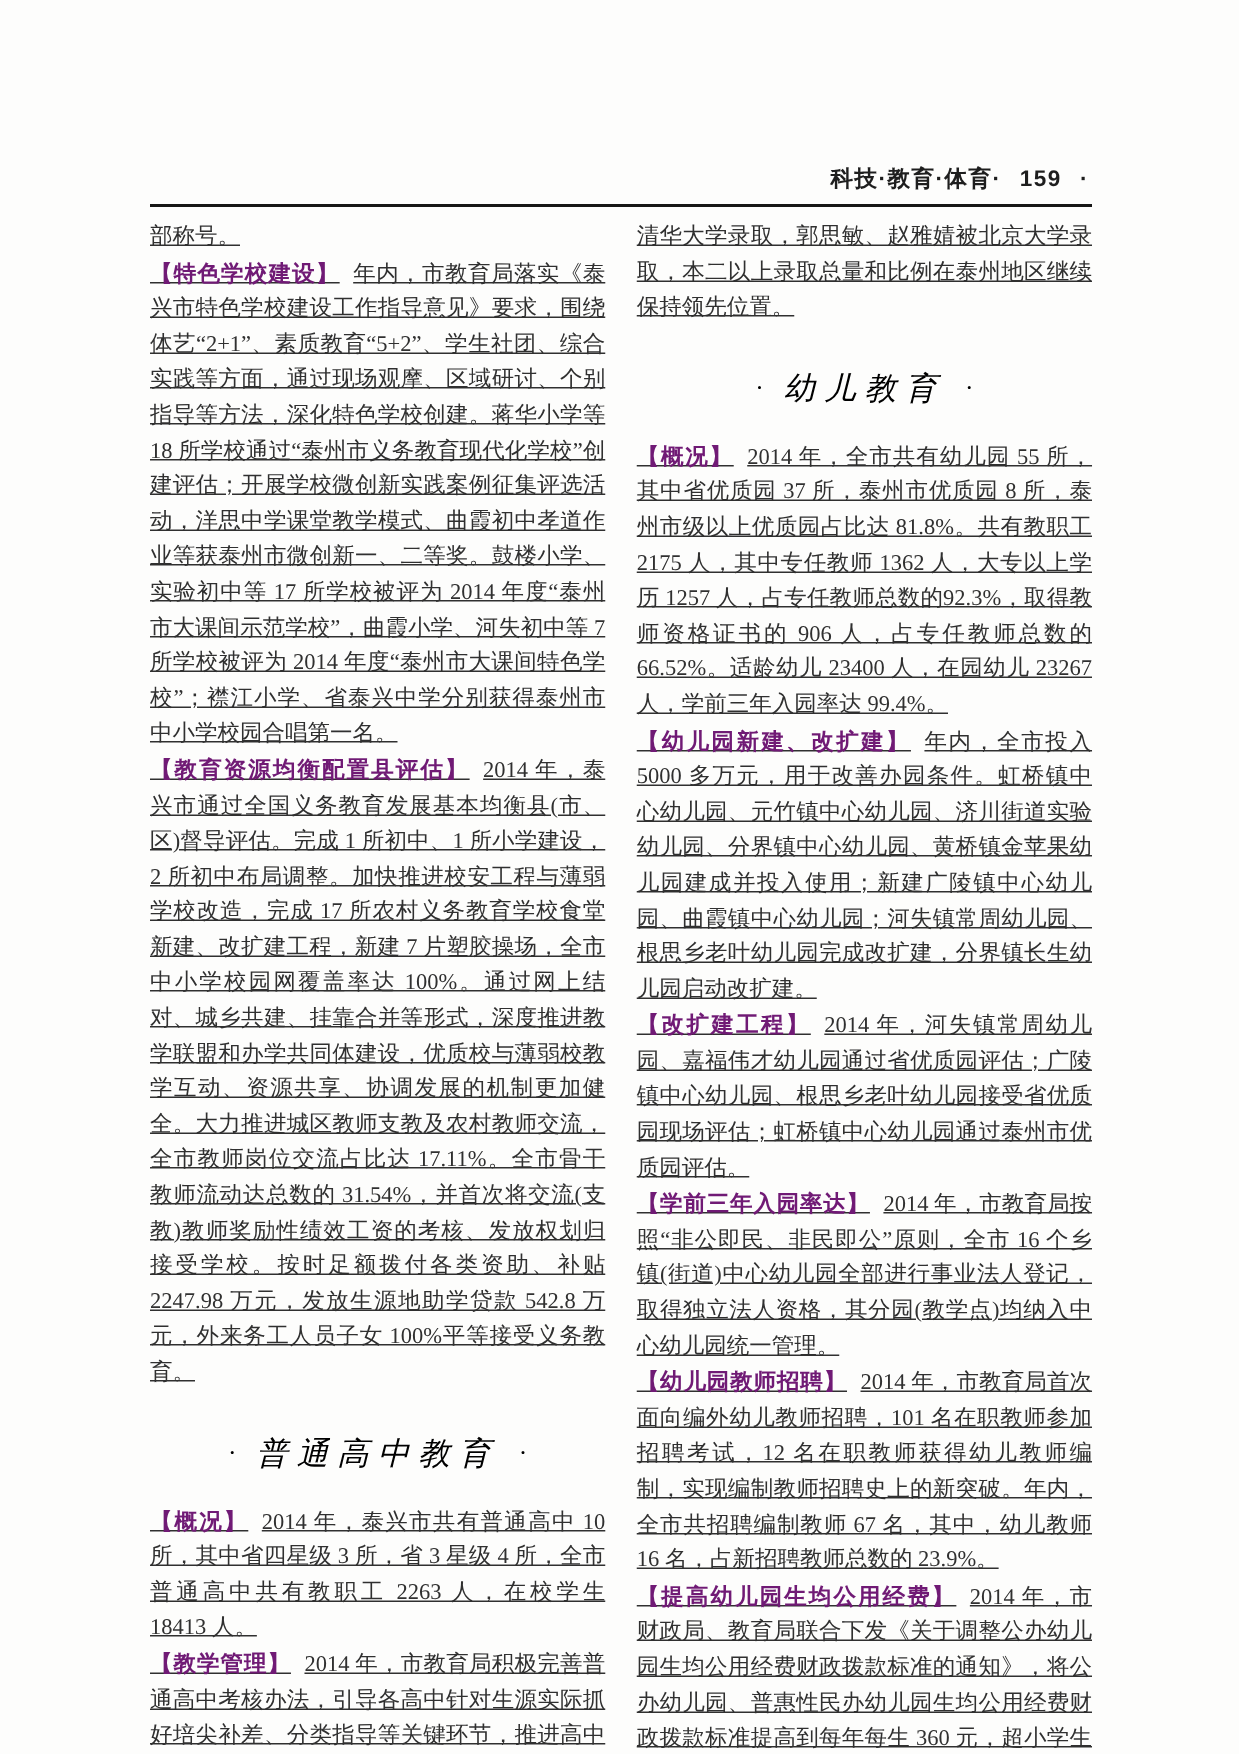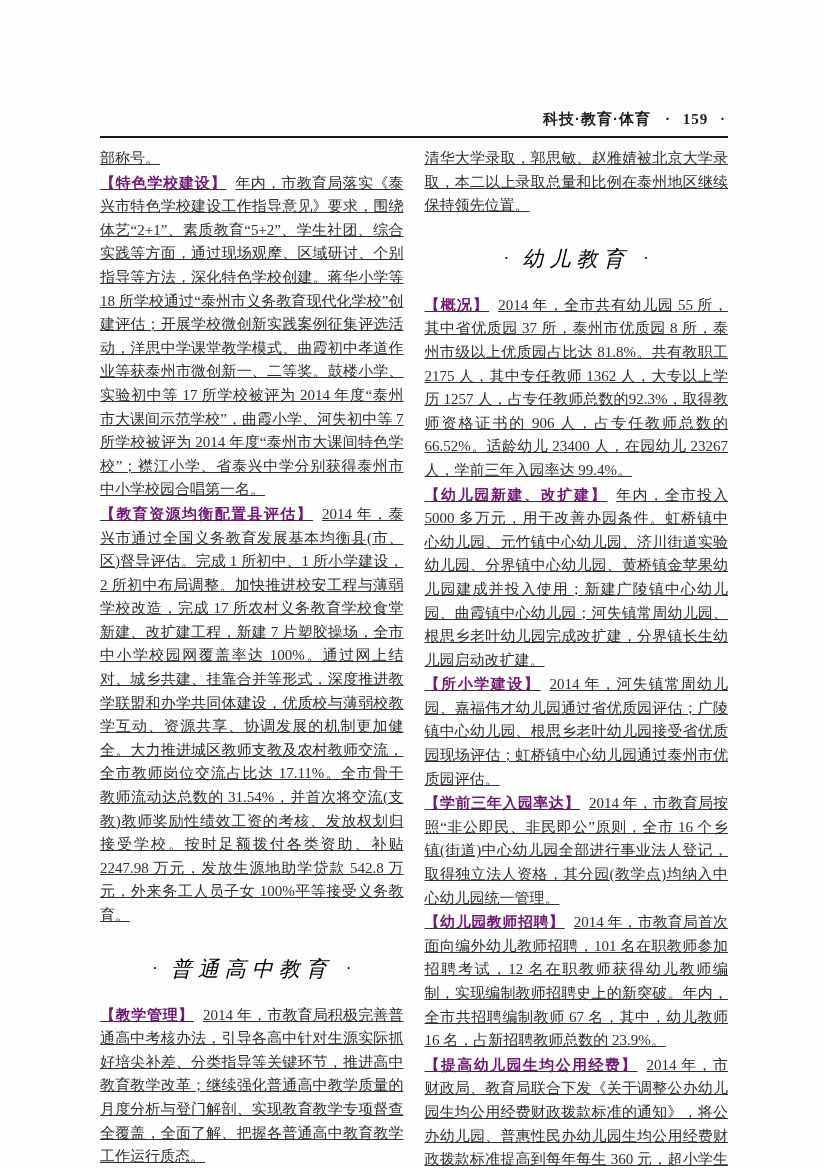--- a/index.html
+++ b/index.html
@@ -15,21 +15,21 @@
 
   .header-row {
     text-align: right;
     font-family: "Liberation Sans", "DejaVu Sans", sans-serif;
     font-weight: 700;
     font-size: 15px;
     color: #1e1e1e;
     padding-right: 2px;
     letter-spacing: 1px;
   }
-  .page-label { margin-left: 14px; word-spacing: 7px; font-weight: 600; font-family: Liberation Serif, serif; }
+  .page-label { word-spacing: 7px; font-weight: 600; }
   .header-rule { border: 0; border-top: 2px solid #161616; margin: 7px 0 0 0; }
 
   .columns { display: flex; gap: 21px; margin-top: 9px; }
   .col {
     width: 303.5px;
     font-size: 15px;
     line-height: 23.6px;
     text-align: justify;
     text-justify: inter-character;
     color: #303030;
@@ -70,35 +70,36 @@
 
       <div class="col">
         <p class="block"><span>部称号。</span></p>
 
         <p class="block"><span class="entry-title">【特色学校建设】</span><span>年内，市教育局落实《泰兴市特色学校建设工作指导意见》要求，围绕体艺“2+1”、素质教育“5+2”、学生社团、综合实践等方面，通过现场观摩、区域研讨、个别指导等方法，深化特色学校创建。蒋华小学等 18 所学校通过“泰州市义务教育现代化学校”创建评估；开展学校微创新实践案例征集评选活动，洋思中学课堂教学模式、曲霞初中孝道作业等获泰州市微创新一、二等奖。鼓楼小学、实验初中等 17 所学校被评为 2014 年度“泰州市大课间示范学校”，曲霞小学、河失初中等 7 所学校被评为 2014 年度“泰州市大课间特色学校”；襟江小学、省泰兴中学分别获得泰州市中小学校园合唱第一名。</span></p>
 
         <p class="block"><span class="entry-title">【教育资源均衡配置县评估】</span><span>2014 年，泰兴市通过全国义务教育发展基本均衡县(市、区)督导评估。完成 1 所初中、1 所小学建设，2 所初中布局调整。加快推进校安工程与薄弱学校改造，完成 17 所农村义务教育学校食堂新建、改扩建工程，新建 7 片塑胶操场，全市中小学校园网覆盖率达 100%。通过网上结对、城乡共建、挂靠合并等形式，深度推进教学联盟和办学共同体建设，优质校与薄弱校教学互动、资源共享、协调发展的机制更加健全。大力推进城区教师支教及农村教师交流，全市教师岗位交流占比达 17.11%。全市骨干教师流动达总数的 31.54%，并首次将交流(支教)教师奖励性绩效工资的考核、发放权划归接受学校。按时足额拨付各类资助、补贴 2247.98 万元，发放生源地助学贷款 542.8 万元，外来务工人员子女 100%平等接受义务教育。</span></p>
 
         <div class="section-heading"><span class="hd">·</span><span>普通高中教育</span><span class="hd">·</span></div>
 
+        <p class="block"><span class="entry-title">【概况】</span><span>2014 年，泰兴市共有普通高中 10 所，其中省四星级 3 所，省 3 星级 4 所，全市普通高中共有教职工 2263 人，在校学生 18413 人。</span></p>
 
         <p class="block"><span class="entry-title">【教学管理】</span><span>2014 年，市教育局积极完善普通高中考核办法，引导各高中针对生源实际抓好培尖补差、分类指导等关键环节，推进高中教育教学改革；继续强化普通高中教学质量的月度分析与登门解剖、实现教育教学专项督查全覆盖，全面了解、把握各普通高中教育教学工作运行质态。</span></p>
 
       </div>
 
       <div class="col">
         <p class="block"><span>清华大学录取，郭思敏、赵雅婧被北京大学录取，本二以上录取总量和比例在泰州地区继续保持领先位置。</span></p>
 
         <div class="section-heading"><span class="hd">·</span><span>幼儿教育</span><span class="hd">·</span></div>
 
         <p class="block"><span class="entry-title">【概况】</span><span>2014 年，全市共有幼儿园 55 所，其中省优质园 37 所，泰州市优质园 8 所，泰州市级以上优质园占比达 81.8%。共有教职工 2175 人，其中专任教师 1362 人，大专以上学历 1257 人，占专任教师总数的92.3%，取得教师资格证书的 906 人，占专任教师总数的66.52%。适龄幼儿 23400 人，在园幼儿 23267 人，学前三年入园率达 99.4%。</span></p>
 
         <p class="block"><span class="entry-title">【幼儿园新建、改扩建】</span><span>年内，全市投入 5000 多万元，用于改善办园条件。虹桥镇中心幼儿园、元竹镇中心幼儿园、济川街道实验幼儿园、分界镇中心幼儿园、黄桥镇金苹果幼儿园建成并投入使用；新建广陵镇中心幼儿园、曲霞镇中心幼儿园；河失镇常周幼儿园、根思乡老叶幼儿园完成改扩建，分界镇长生幼儿园启动改扩建。</span></p>
 
-        <p class="block"><span class="entry-title">【所小学建设】</span><span>2014 年，河失镇常周幼儿园、嘉福伟才幼儿园通过省优质园评估；广陵镇中心幼儿园、根思乡老叶幼儿园接受省优质园现场评估；虹桥镇中心幼儿园通过泰州市优质园评估。</span></p>
+        <p class="block"><span class="entry-title">【改扩建工程】</span><span>2014 年，河失镇常周幼儿园、嘉福伟才幼儿园通过省优质园评估；广陵镇中心幼儿园、根思乡老叶幼儿园接受省优质园现场评估；虹桥镇中心幼儿园通过泰州市优质园评估。</span></p>
 
         <p class="block"><span class="entry-title">【学前三年入园率达】</span><span>2014 年，市教育局按照“非公即民、非民即公”原则，全市 16 个乡镇(街道)中心幼儿园全部进行事业法人登记，取得独立法人资格，其分园(教学点)均纳入中心幼儿园统一管理。</span></p>
 
         <p class="block"><span class="entry-title">【幼儿园教师招聘】</span><span>2014 年，市教育局首次面向编外幼儿教师招聘，101 名在职教师参加招聘考试，12 名在职教师获得幼儿教师编制，实现编制教师招聘史上的新突破。年内，全市共招聘编制教师 67 名，其中，幼儿教师 16 名，占新招聘教师总数的 23.9%。</span></p>
 
         <p class="block"><span class="entry-title">【提高幼儿园生均公用经费】</span><span>2014 年，市财政局、教育局联合下发《关于调整公办幼儿园生均公用经费财政拨款标准的通知》，将公办幼儿园、普惠性民办幼儿园生均公用经费财政拨款标准提高到每年每生 360 元，超小学生均公用经费的 1/2。</span></p>
 
       </div>
 
     </div>

